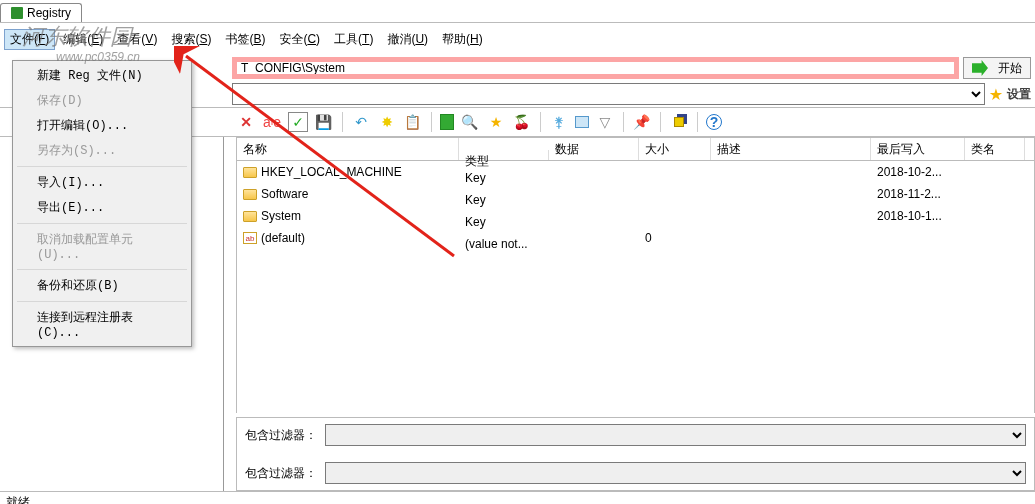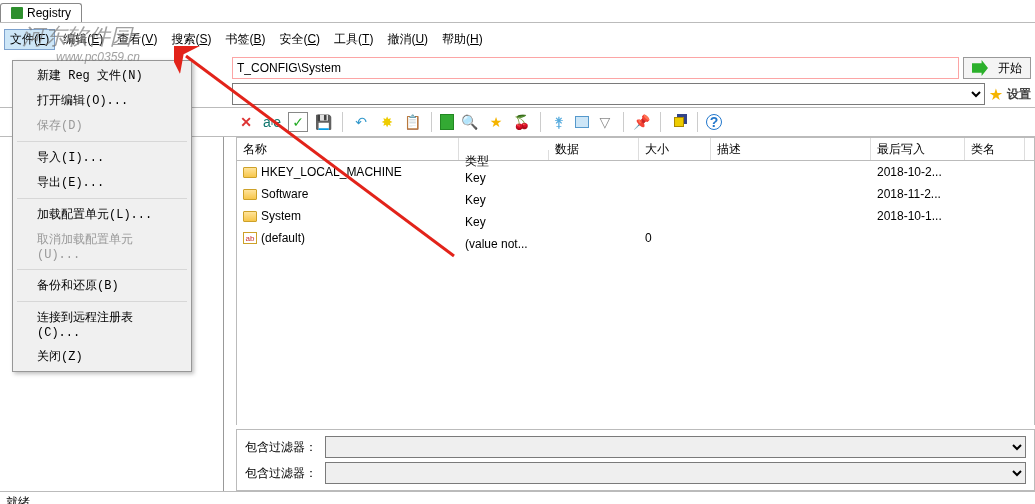--- a/index.html
+++ b/index.html
@@ -8,21 +8,21 @@
 .tab-bar { height: 22px; padding-left: 0; display: flex; align-items: flex-end; }
 .tab { border: 1px solid #888; border-bottom: none; padding: 2px 10px; background: #fff; display: flex; align-items: center; gap: 4px; border-radius: 3px 3px 0 0; }
 .tab-icon { width: 12px; height: 12px; background: #2d8f2d; border-radius: 1px; }
 
 .menubar { height: 24px; border-top: 1px solid #bbb; display: flex; align-items: center; padding: 16px 4px; gap: 2px; }
 .menu-item { padding: 2px 6px; cursor: default; }
 .menu-item .ul { text-decoration: underline; }
 .menu-item.active { background: #cde6f7; border: 1px solid #7da2ce; padding: 1px 5px; }
 
 .path-row { height: 26px; display: flex; align-items: center; gap: 4px; padding: 2px 4px; }
-.path-input { flex: 1; height: 22px; border: 1px solid #fca5a5; padding: 0 4px; background: #fff; }
+.path-input { flex: 1; height: 22px; border: 5px solid #fca5a5; padding: 0 4px; background: #fff; }
 .btn-start { height: 22px; border: 1px solid #999; background: #f4f4f4; padding: 0 8px; display: flex; align-items: center; gap: 10px; }
 .arrow-green { width: 16px; height: 16px; background: #2bb02b; clip-path: polygon(0 20%, 60% 20%, 60% 0, 100% 50%, 60% 100%, 60% 80%, 0 80%); }
 
 .combo-row { height: 26px; display: flex; align-items: center; gap: 4px; padding: 2px 4px; }
 .combo { flex: 1; height: 22px; border: 1px solid #7a7a7a; background: #fff; }
 .star { color: #f5b400; font-size: 16px; }
 .settings-link { color: #404040; font-weight: bold; }
 
 .toolbar { height: 30px; border-top: 1px solid #bbb; border-bottom: 1px solid #bbb; display: flex; align-items: center; padding: 0 6px; gap: 6px; }
 .tb-icon { width: 20px; height: 20px; display: flex; align-items: center; justify-content: center; font-size: 14px; border: 1px solid transparent; }
@@ -45,21 +45,21 @@
 .col-name { width: 222px; display: flex; align-items: center; gap: 4px; }
 .col-type { width: 90px; margin-top: 12px; }
 .col-data { width: 90px; }
 .col-size { width: 72px; }
 .col-desc { width: 160px; }
 .col-mod { width: 94px; }
 .col-class { width: 60px; }
 .folder-ico { width: 14px; height: 11px; background: linear-gradient(#ffe39a, #f7c64a); border: 1px solid #cda129; border-radius: 1px; }
 .str-ico { width: 14px; height: 12px; border: 1px solid #cda129; background: #fff; font-size: 8px; color: #c8302e; display: flex; align-items: center; justify-content: center; }
 
-.filters { border: 1px solid #bbb; padding: 6px 8px; margin-top: 4px; display: flex; flex-direction: column; gap: 4px; }
+.filters { border: 1px solid #bbb; padding: 6px 8px; margin-top: 4px; display: flex; flex-direction: column; gap: 16px; }
 .filter-row { display: flex; align-items: center; gap: 8px; }
 .filter-combo { flex: 1; height: 22px; border: 1px solid #7a7a7a; }
 
 .statusbar { height: 22px; border-top: 1px solid #bbb; padding: 2px 6px; display: flex; align-items: center; }
 
 .watermark { position: absolute; left: 22px; top: 22px; font-size: 22px; font-family: "KaiTi", "SimSun"; color: rgba(120,120,120,0.7); font-style: italic; pointer-events: none; z-index: 20; }
 .watermark-sub { position: absolute; left: 56px; top: 50px; font-size: 12px; color: rgba(120,120,120,0.7); font-style: italic; pointer-events: none; z-index: 20; }
 
 .red-arrow { position: absolute; left: 174px; top: 46px; z-index: 15; pointer-events: none; }
 </style>
@@ -97,21 +97,21 @@
 <div class="combo-row">
   <div style="width:224px"></div>
   <select class="combo"></select>
   <span class="star">★</span>
   <a class="settings-link">设置</a>
 </div>
 
 <div class="toolbar">
   <div style="width:224px"></div>
   <span class="tb-icon" style="color:#d33;font-weight:bold">✕</span>
-  <span class="tb-icon" style="color:#0f766e">a<span style="font-size:9px">I</span>e</span>
+  <span class="tb-icon" style="color:#ef4444">a<span style="font-size:9px">I</span>e</span>
   <span class="tb-icon" style="border:1px solid #888;color:#2a2">✓</span>
   <span class="tb-icon">💾</span>
   <span class="tb-sep"></span>
   <span class="tb-icon" style="color:#39c">↶</span>
   <span class="tb-icon" style="color:#ec0">✸</span>
   <span class="tb-icon">📋</span>
   <span class="tb-sep"></span>
   <span class="tb-icon" style="background:#3a3;width:14px;height:16px;border:1px solid #282"></span>
   <span class="tb-icon">🔍</span>
   <span class="tb-icon" style="color:#f5b400">★</span>
@@ -204,33 +204,32 @@
     </div>
   </div>
 </div>
 
 <div class="statusbar">
   <span>就绪</span>
 </div>
 
 <div class="dropdown-menu" id="file-dropdown">
     <div class="dd-item">新建 Reg 文件(N)</div>
+    <div class="dd-item disabled">保存(D)</div>
     <div class="dd-item">打开编辑(O)...</div>
-    <div class="dd-item disabled">保存(D)</div>
+    <div class="dd-item disabled">另存为(S)...</div>
     <div class="dd-sep"></div>
     <div class="dd-item">导入(I)...</div>
     <div class="dd-item">导出(E)...</div>
     <div class="dd-sep"></div>
-    <div class="dd-item">加载配置单元(L)...</div>
     <div class="dd-item disabled">取消加载配置单元(U)...</div>
     <div class="dd-sep"></div>
     <div class="dd-item">备份和还原(B)</div>
     <div class="dd-sep"></div>
     <div class="dd-item">连接到远程注册表(C)...</div>
-    <div class="dd-item">关闭(Z)</div>
   </div>
 
 <div class="watermark">河东软件园</div>
 <div class="watermark-sub">www.pc0359.cn</div>
 
 <svg class="red-arrow" width="300" height="220">
   <defs>
       <marker id="ah" markerWidth="12" markerHeight="12" refX="2" refY="6" orient="auto">
         <path d="M0,0 L12,6 L0,12 L3,6 Z" fill="#e2231a"></path>
       </marker>

